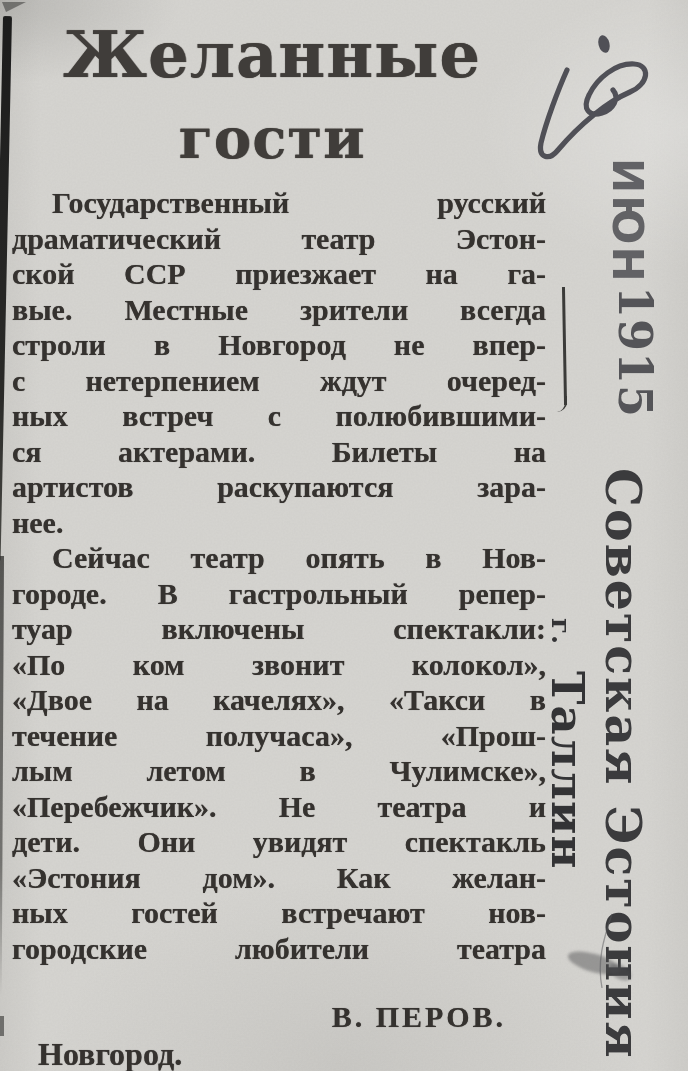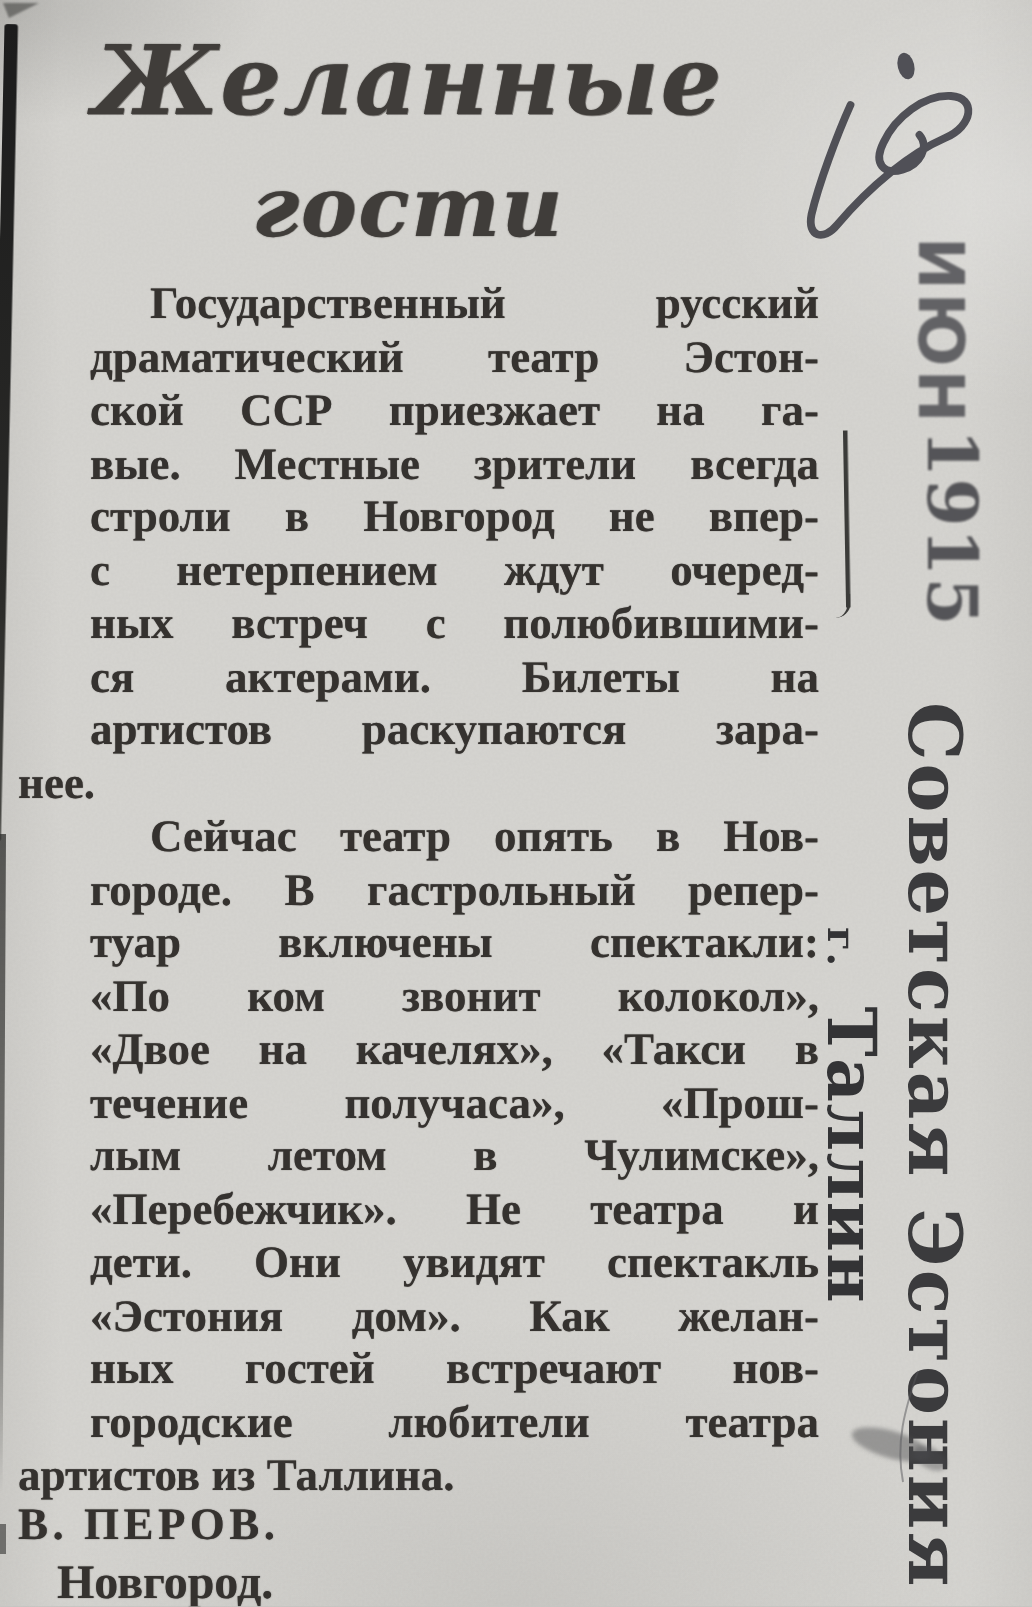--- a/index.html
+++ b/index.html
@@ -44,36 +44,36 @@
   .rule-frag-hook{
     position:absolute;left:556px;top:396px;width:9px;height:16px;
     border-right:2.6px solid #3b3b39;border-bottom:0;
     border-bottom-right-radius:10px;filter:blur(.3px);
   }
   
   .headline{
     position:absolute;left:14px;top:22px;width:516px;text-align:center;
     font-family:"DejaVu Serif", serif;font-weight:bold;color:#403d3a;
     text-shadow:0 0 1px rgba(55,52,48,.8), 0.6px 0.4px 0 rgba(55,52,48,.45);
-    line-height:66px;letter-spacing:1px;font-style:italic;
+    line-height:66px;letter-spacing:1px;
   }
   .headline .h1{font-size:64px;transform:scaleX(1.0);}
   .headline .h2{font-size:56px;margin-top:17px;}
   
   .body-col{
     position:absolute;left:12px;top:185px;width:534px;
     font-size:30px;font-weight:700;line-height:35.5px;
     text-shadow:0 0 .7px rgba(53,50,47,.75);
   }
   .body-col .line{white-space:normal;}
-  .body-col .line.j{text-align:justify;text-align-last:justify;margin-left:48px;}
+  .body-col .line.j{text-align:justify;text-align-last:justify;}
   .body-col .line.ind{padding-left:40px;}
   .byline{
     position:absolute;left:12px;top:1000px;width:534px;
-    text-align:left;padding-right:0;box-sizing:border-box;
+    text-align:right;padding-right:0;box-sizing:border-box;
     font-size:30px;font-weight:700;letter-spacing:3px;
     text-shadow:0 0 .8px rgba(53,50,47,.8);
   }
   .byline span{display:inline-block;margin-right:40px;}
   .dateline{
     position:absolute;left:12px;top:1036px;width:534px;
     font-size:32px;font-weight:700;padding-left:26px;box-sizing:border-box;
     text-shadow:0 0 .8px rgba(53,50,47,.8);
   }
   
@@ -146,21 +146,20 @@
       <div class="line j">туар включены спектакли:</div>
       <div class="line j">«По ком звонит колокол»,</div>
       <div class="line j">«Двое на качелях», «Такси в</div>
       <div class="line j">течение получаса», «Прош-</div>
       <div class="line j">лым летом в Чулимске»,</div>
       <div class="line j">«Перебежчик». Не театра и</div>
       <div class="line j">дети. Они увидят спектакль</div>
       <div class="line j">«Эстония дом». Как желан-</div>
       <div class="line j">ных гостей встречают нов-</div>
       <div class="line j">городские любители театра</div>
-      <div class="line">артистов из Таллина.</div>
     </div>
 
   <div class="byline">
     <span>В. ПЕРОВ.</span>
   </div>
   <div class="dateline">Новгород.</div>
 
   <div class="rot stamp-month">ИЮН</div>
   <div class="rot stamp-year">1915</div>
 

